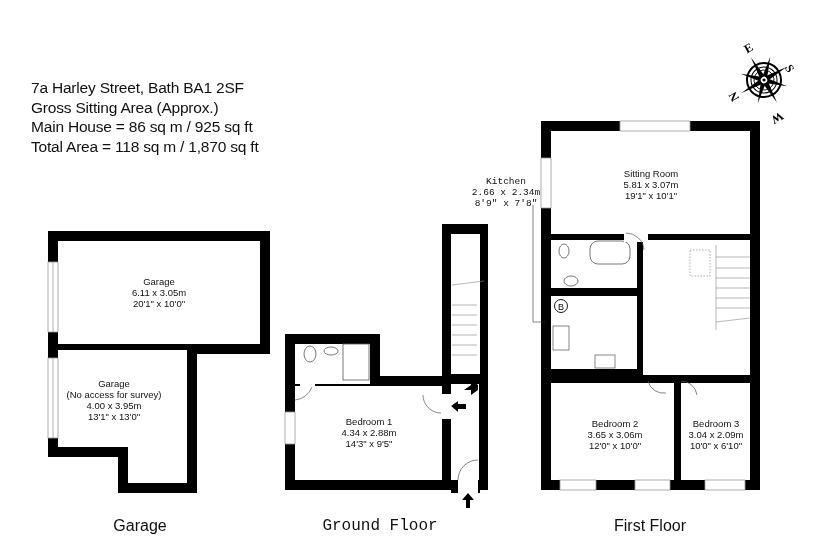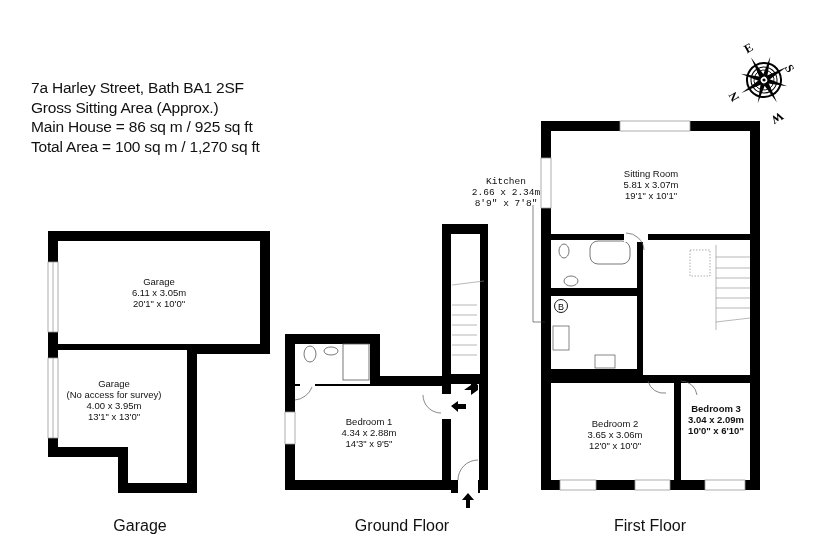--- a/index.html
+++ b/index.html
@@ -11,21 +11,21 @@
   .lbl { position: absolute; text-align: center; font-size: 9.5px; line-height: 11px; transform: translateX(-50%); white-space: nowrap; }
   .floor-title { position: absolute; font-size: 16px; transform: translateX(-50%); white-space: nowrap; top: 517px; }
 </style>
 </head>
 <body>
 
 <div class="header">
   <div>7a Harley Street, Bath BA1 2SF</div>
   <div>Gross Sitting Area (Approx.)</div>
   <div>Main House = 86 sq m / 925 sq ft</div>
-  <div>Total Area = 100 sq m / 1,270 sq ft</div>
+  <div>Total Area = 118 sq m / 1,870 sq ft</div>
 </div>
 
 <svg class="compass" viewBox="0 0 90 90" width="90" height="90">
   <g transform="translate(42,42) rotate(-30)">
     <circle r="17" fill="none" stroke="#000" stroke-width="2"></circle>
     <circle r="13" fill="none" stroke="#000" stroke-width="1"></circle>
     <circle r="10" fill="none" stroke="#000" stroke-width="0.8"></circle>
     <polygon points="0,-26 3,0 0,26 -3,0" fill="#000"></polygon>
     <polygon points="-26,0 0,3 26,0 0,-3" fill="#000"></polygon>
     <polygon points="-17,-17 2,-2 17,17 -2,2" fill="#000"></polygon>
@@ -162,21 +162,21 @@
 <div class="lbl" style="left:506px; top:176px;font-family:Liberation Mono, monospace;">
   <div>Kitchen</div>
   <div>2.66 x 2.34m</div>
   <div>8'9" x 7'8"</div>
 </div>
 <div class="lbl" style="left:608px; top:418px;margin-left:7px;">
   <div>Bedroom 2</div>
   <div>3.65 x 3.06m</div>
   <div>12'0" x 10'0"</div>
 </div>
-<div class="lbl" style="left:716px; top:403px;font-weight:bold;">
+<div class="lbl" style="left:716px; top:418px;">
   <div>Bedroom 3</div>
   <div>3.04 x 2.09m</div>
   <div>10'0" x 6'10"</div>
 </div>
 
 <div class="floor-title" style="left:140px;">Garage</div>
-<div class="floor-title" style="left:402px;">Ground Floor</div>
+<div class="floor-title" style="left:380px;font-family:Liberation Mono, monospace;">Ground Floor</div>
 <div class="floor-title" style="left:650px;text-align:right;">First Floor</div>
 
 </body></html>

